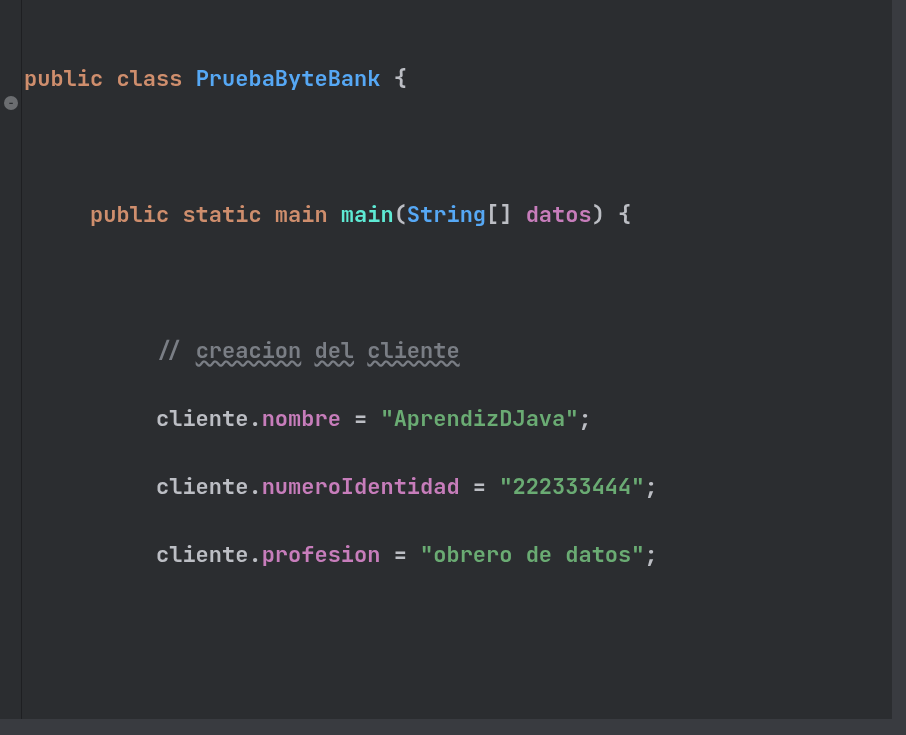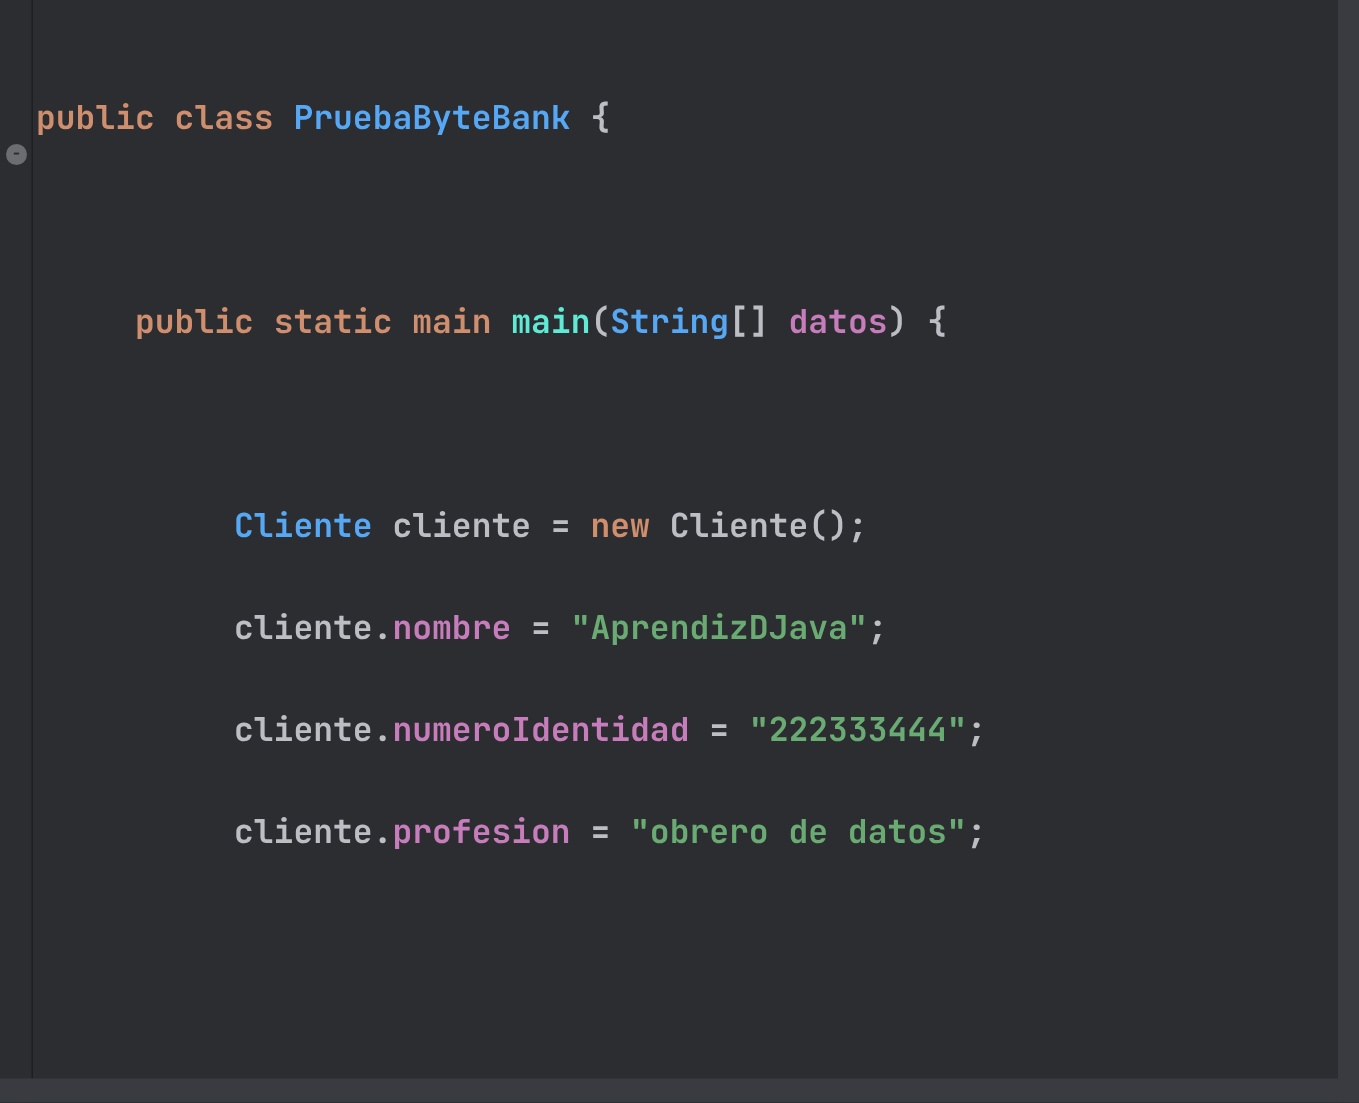--- a/index.html
+++ b/index.html
@@ -105,21 +105,21 @@
 
 <div class="editor-container">
   <div class="gutter">
     <div class="fold-icon"></div>
   </div>
   <div class="code-area">
 <div class="line"><span class="kw">public</span> <span class="kw">class</span> <span class="classname">PruebaByteBank</span> <span class="punct">{</span></div>
 <div class="line"></div>
 <div class="line">     <span class="kw">public</span> <span class="kw">static</span> <span class="kw">main</span> <span class="method">main</span><span class="punct">(</span><span class="classname">String</span><span class="dim">[]</span> <span class="methodcall">datos</span><span class="punct">)</span> <span class="punct">{</span></div>
 <div class="line"></div>
-<div class="line">          <span class="classname">Cliente</span> <span class="ident">cliente</span><span class="punct"> = </span><span class="kw">new</span> <span class="ident">Cliente</span><span class="punct">();</span></div>
+<div class="line">          <span class="comment"><span>// </span><span class="underline">creacion</span><span> </span><span class="underline">del</span><span> </span><span class="underline">cliente</span></span></div>
 <div class="line">          <span class="ident">cliente</span><span class="punct">.</span><span class="field">nombre</span><span class="punct"> = </span><span class="str">"AprendizDJava"</span><span class="punct">;</span></div>
 <div class="line">          <span class="ident">cliente</span><span class="punct">.</span><span class="field">numeroIdentidad</span><span class="punct"> = </span><span class="str">"222333444"</span><span class="punct">;</span></div>
 <div class="line">          <span class="ident">cliente</span><span class="punct">.</span><span class="field">profesion</span><span class="punct"> = </span><span class="str">"obrero de datos"</span><span class="punct">;</span></div>
 <div class="line"></div>
 
 
 
 
 
 

